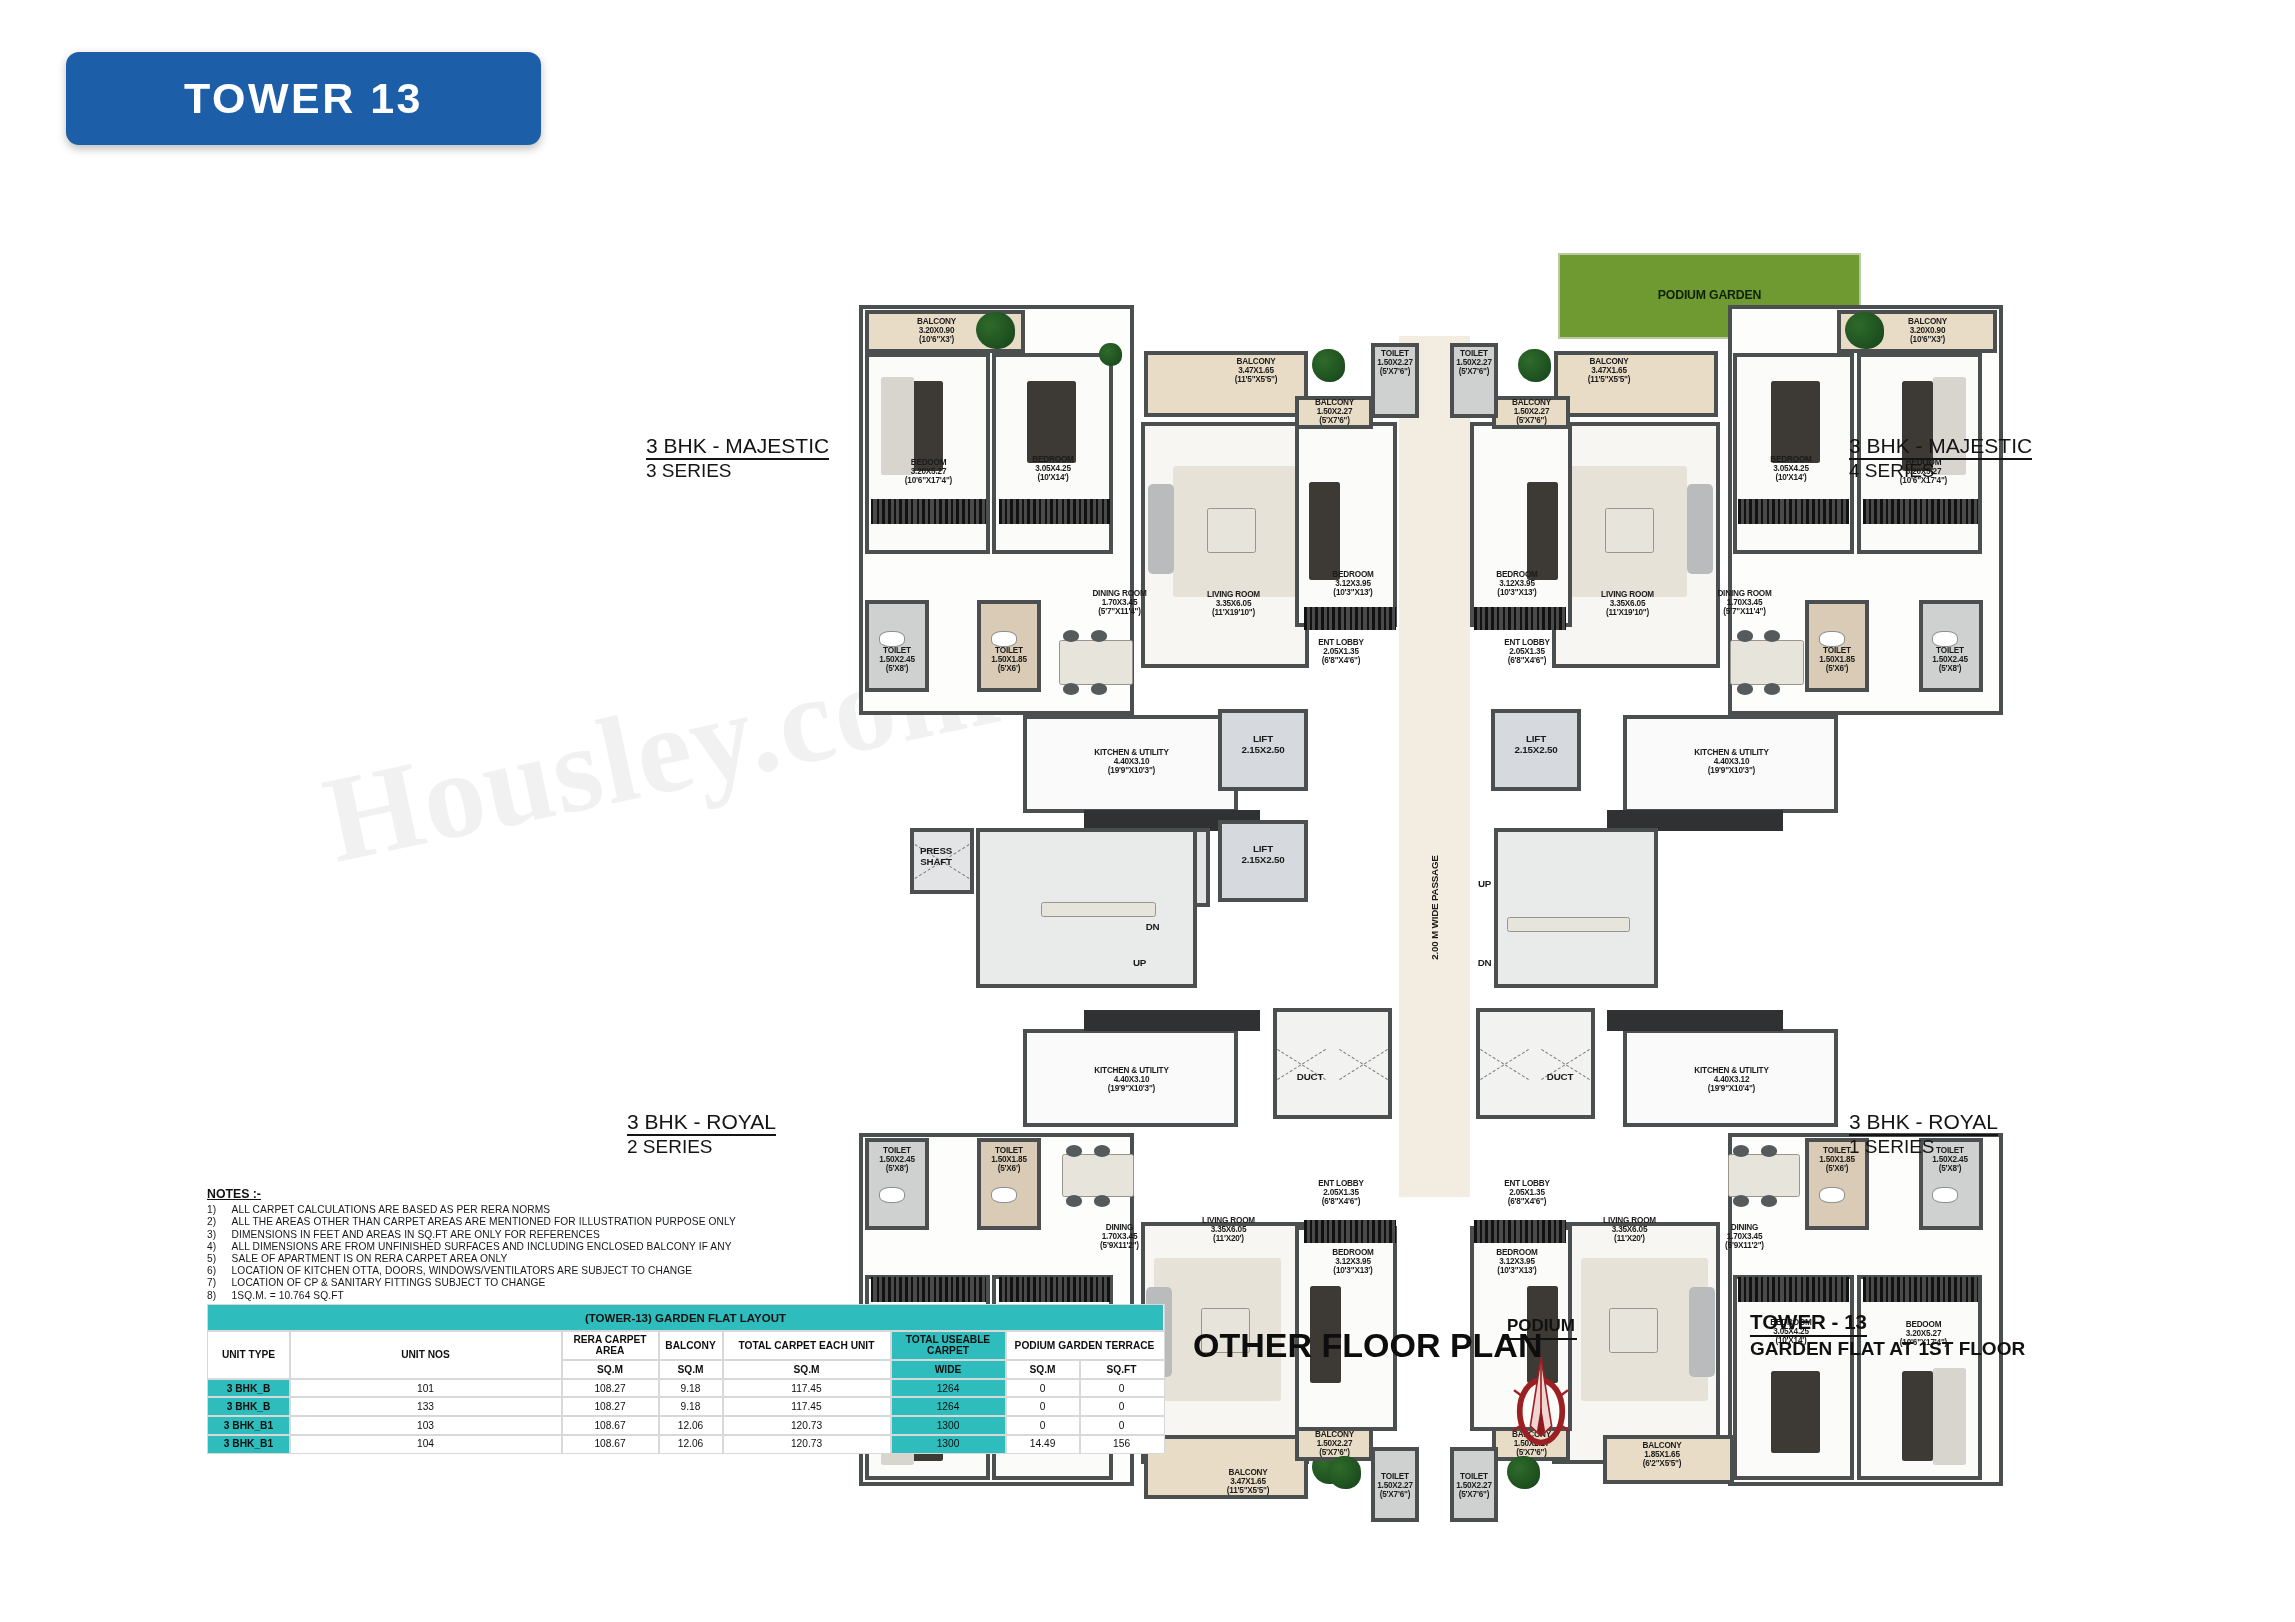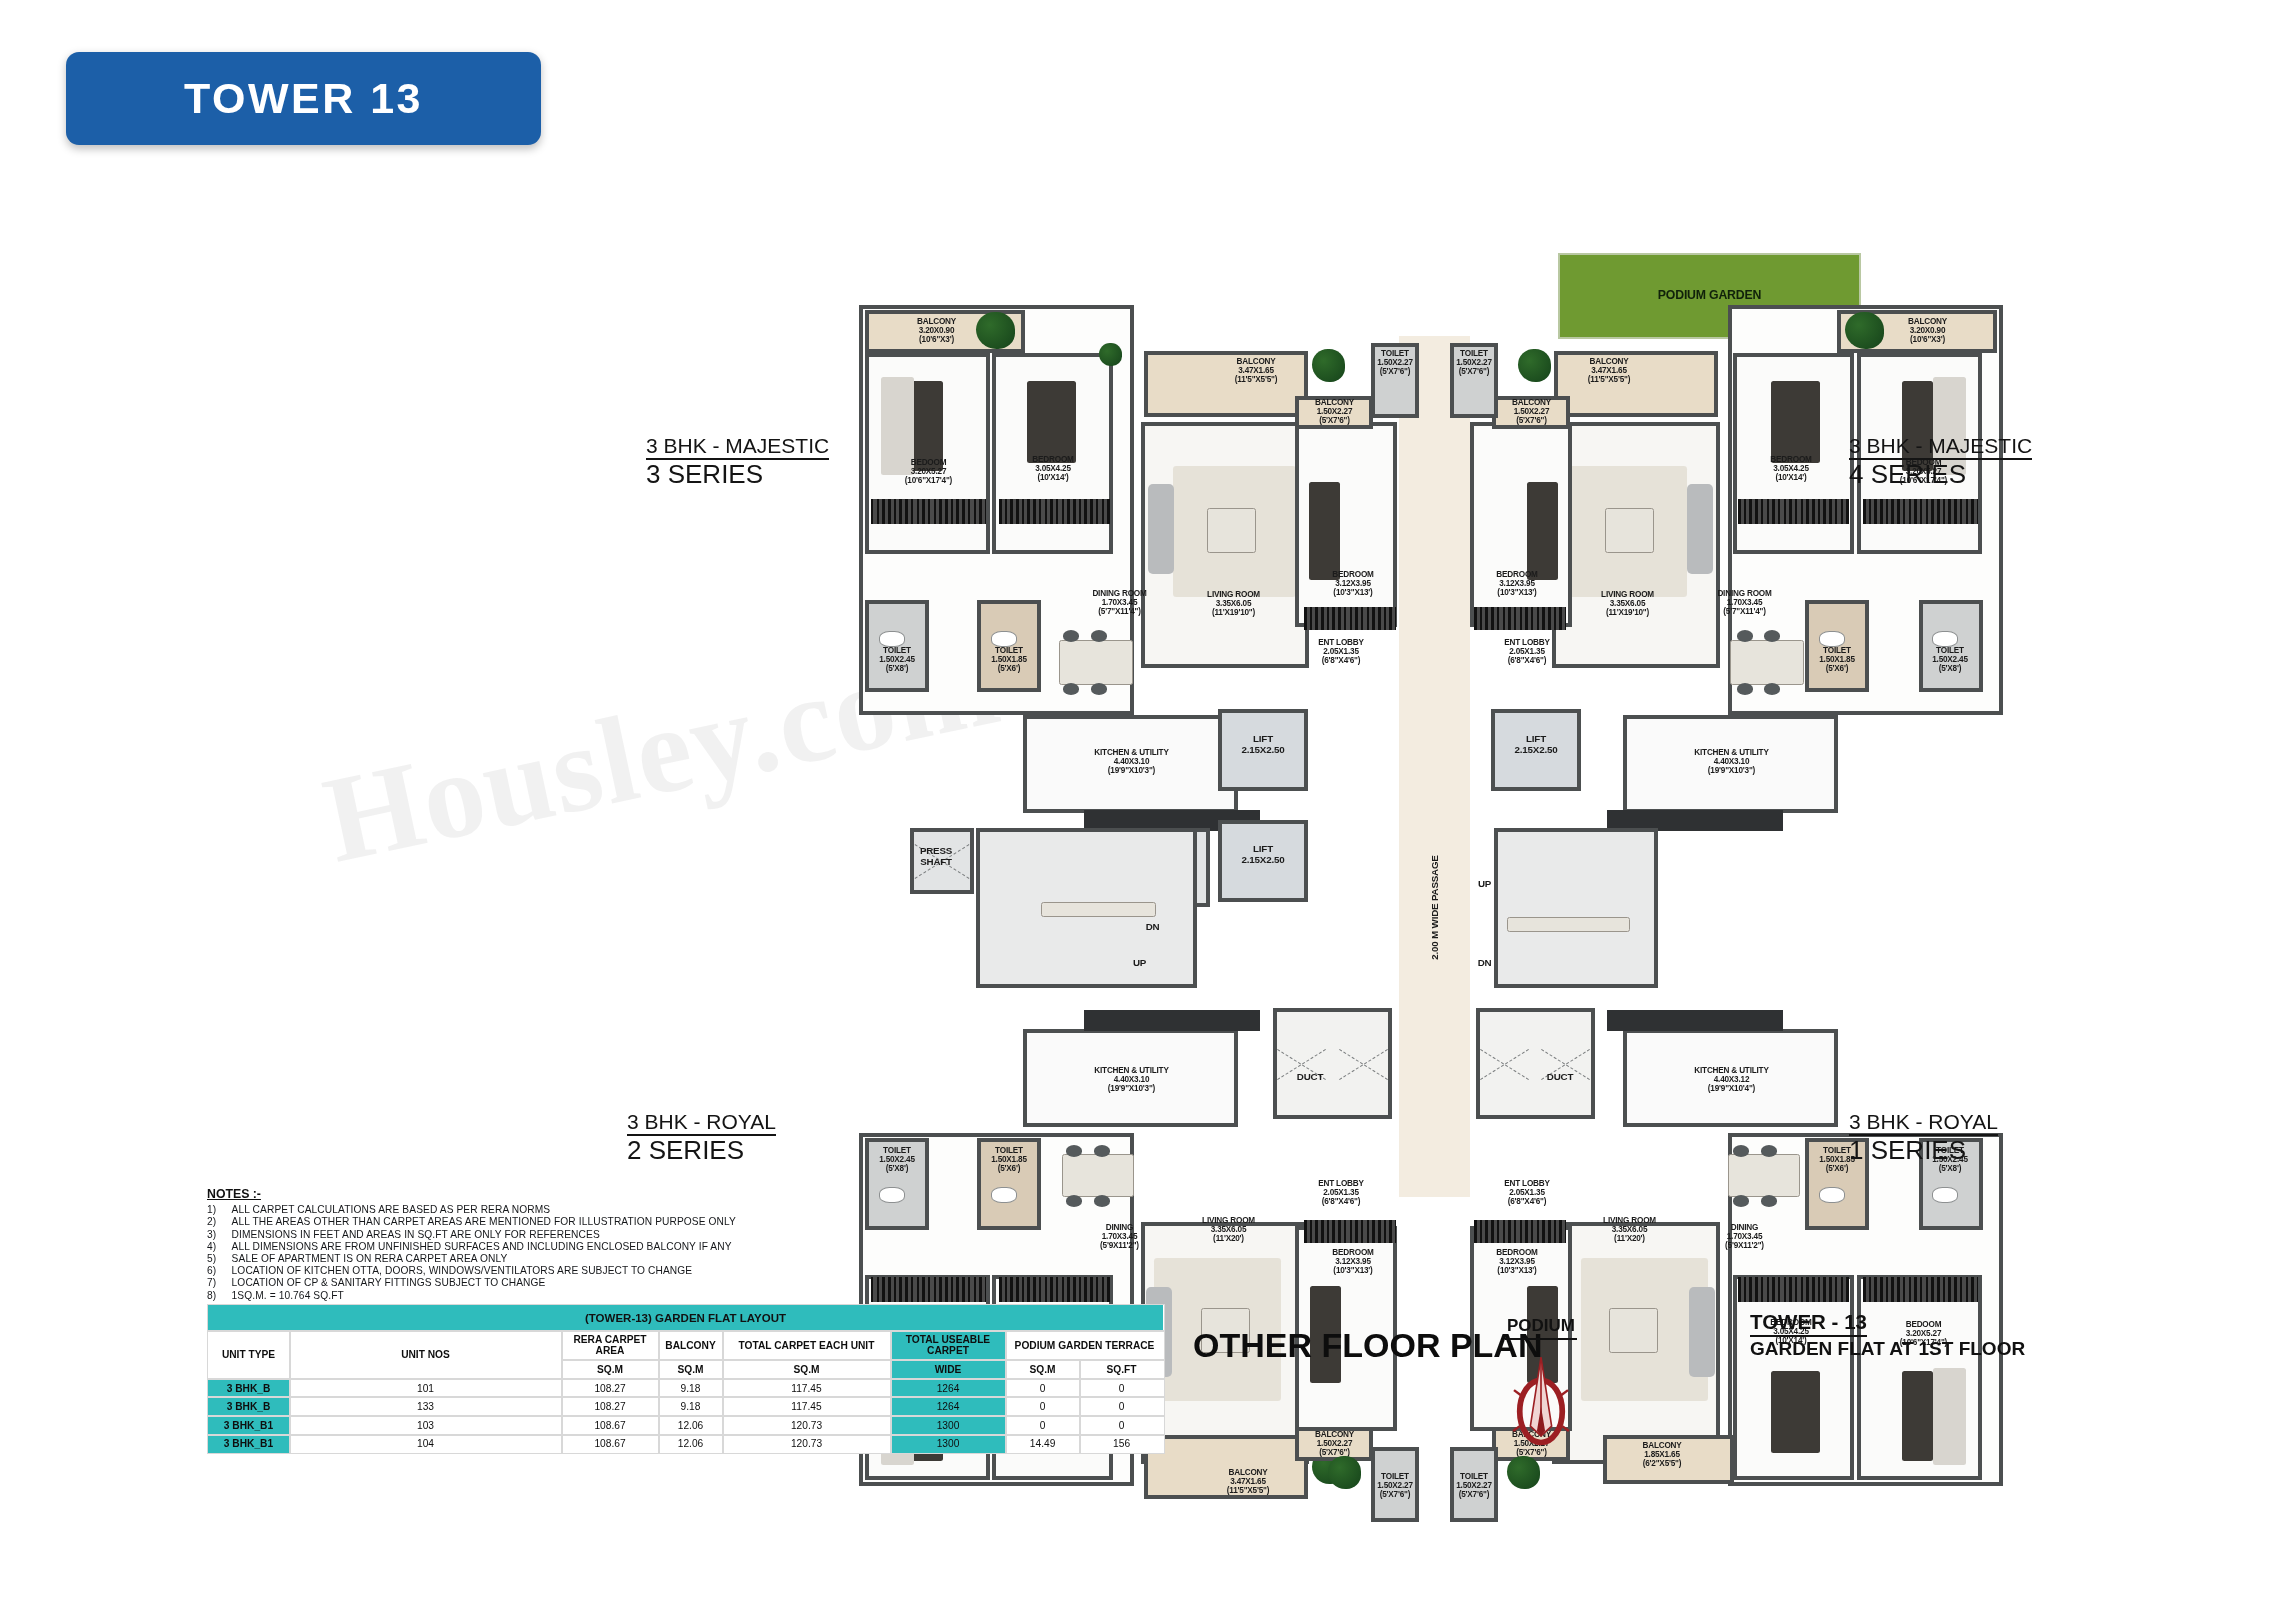--- a/index.html
+++ b/index.html
@@ -74,21 +74,21 @@
   .lbl.s  { font-size:8.2px; }
   .lbl.m  { font-size:9.8px; }
   .lbl.l  { font-size:12.3px; }
 
   
   .series {
     position:absolute; color:#141414; font-weight:normal; font-size:21px;
     line-height:1.12; white-space:pre-line;
   }
   .series .top { border-bottom:2.5px solid #141414; display:inline-block; padding-bottom:0.8px;}
-  .series .bot { font-size:26px; display:block; }
+  .series .bot { font-size:19px; display:block; }
 
   
   #notes { position:absolute; left:207px; top:1187px; width:574px; }
   #notes .ttl { font-size:12.3px; font-weight:bold; text-decoration:underline; color:#111; }
   #notes table { border-collapse:collapse; margin-top:3.3px;}
   #notes td { font-size:10.2px; color:#15171a; padding:0 0 1.2px 0; vertical-align:top;
               font-weight:500; letter-spacing:0.1px;}
   #notes td.n { width:24.6px; }
 
   

